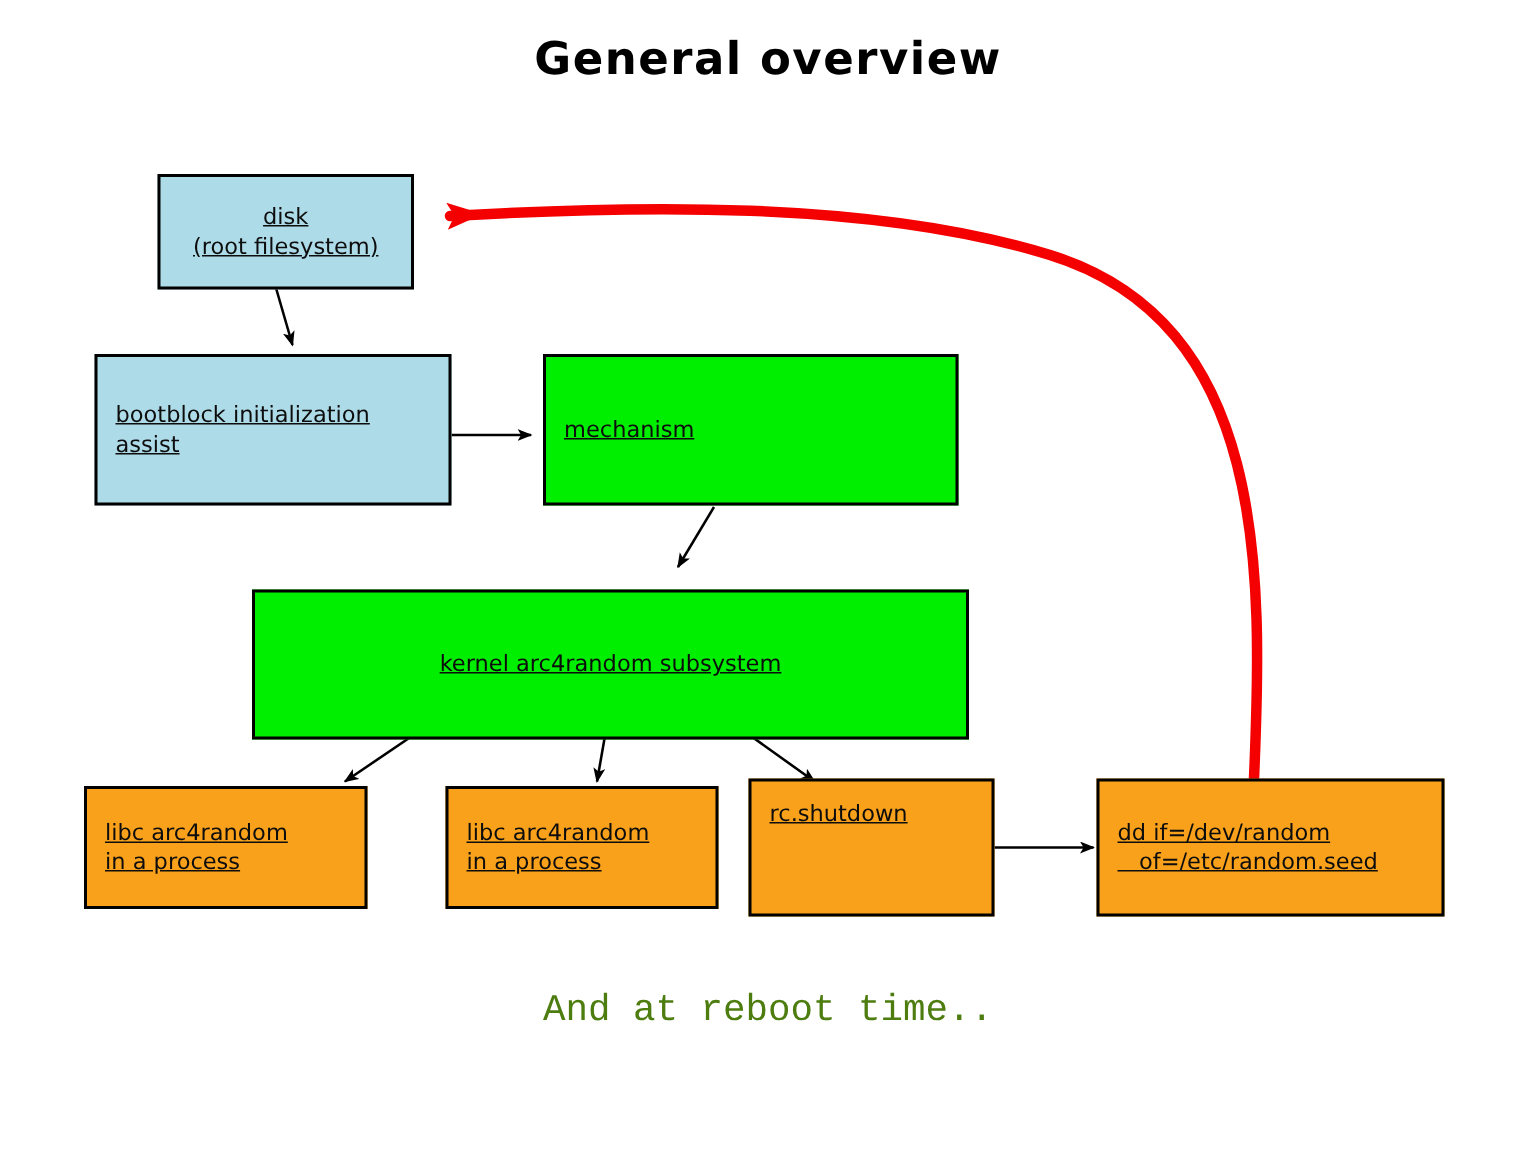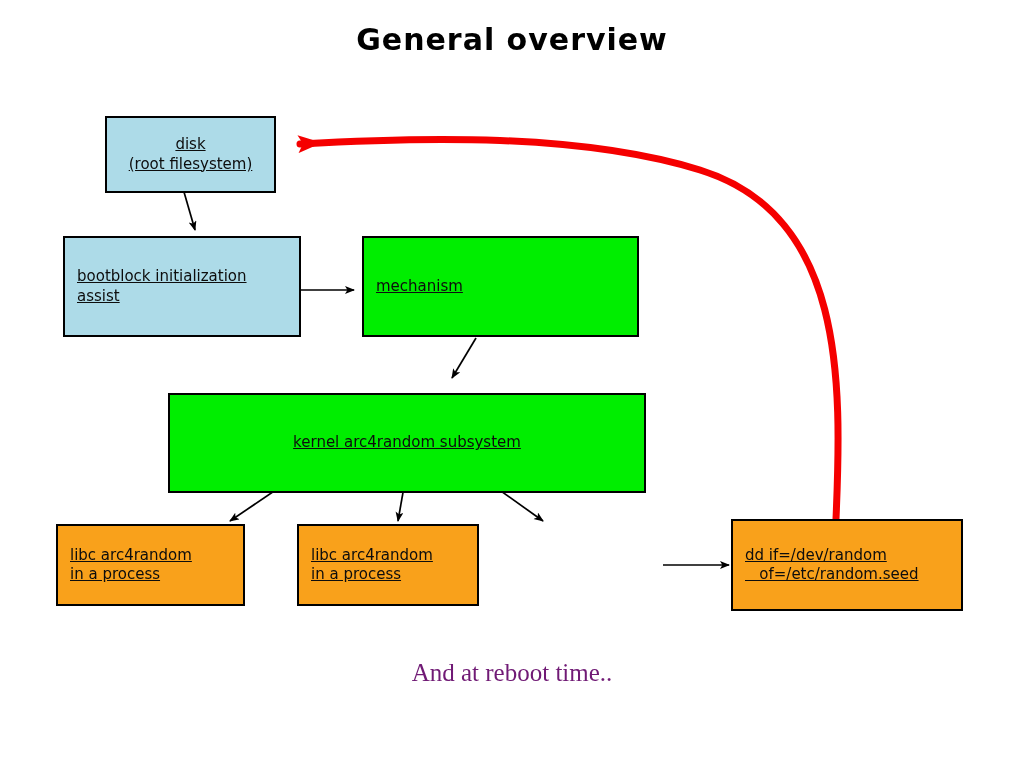--- a/index.html
+++ b/index.html
@@ -26,23 +26,23 @@
     font-weight: bold;
     letter-spacing: 1px;
     color: #000000;
   }
   .footnote {
     position: absolute;
     left: 0;
     top: 659px;
     width: 1024px;
     text-align: center;
-    font-family: Liberation Serif, serif;
+    font-family: Liberation Mono, monospace;
     font-size: 25px;
-    color: #701a75;
+    color: #4d7c0f;
   }
   .node {
     position: absolute;
     box-sizing: border-box;
     border: 2px solid #000000;
     display: flex;
     flex-direction: column;
     font-size: 15px;
     line-height: 1.28;
     color: #0d0d0d;
@@ -136,20 +136,23 @@
   <div class="node orange left-middle" style="left:56px; top:524px; width:189px; height:82px;">
     <span class="line">libc arc4random</span>
     <span class="line">in a process</span>
   </div>
 
   <div class="node orange left-middle" style="left:297px; top:524px; width:182px; height:82px;">
     <span class="line">libc arc4random</span>
     <span class="line">in a process</span>
   </div>
 
+  <div class="node orange left-top" style="left:499px; top:519px; width:164px; height:92px;">
+    <span class="line">rc.shutdown</span>
+  </div>
 
   <div class="node orange left-middle" style="left:731px; top:519px; width:232px; height:92px;">
     <span class="line">dd if=/dev/random</span>
     <span class="line">   of=/etc/random.seed</span>
   </div>
 
   <div class="footnote">And at reboot time..</div>
 
 </div>
 

